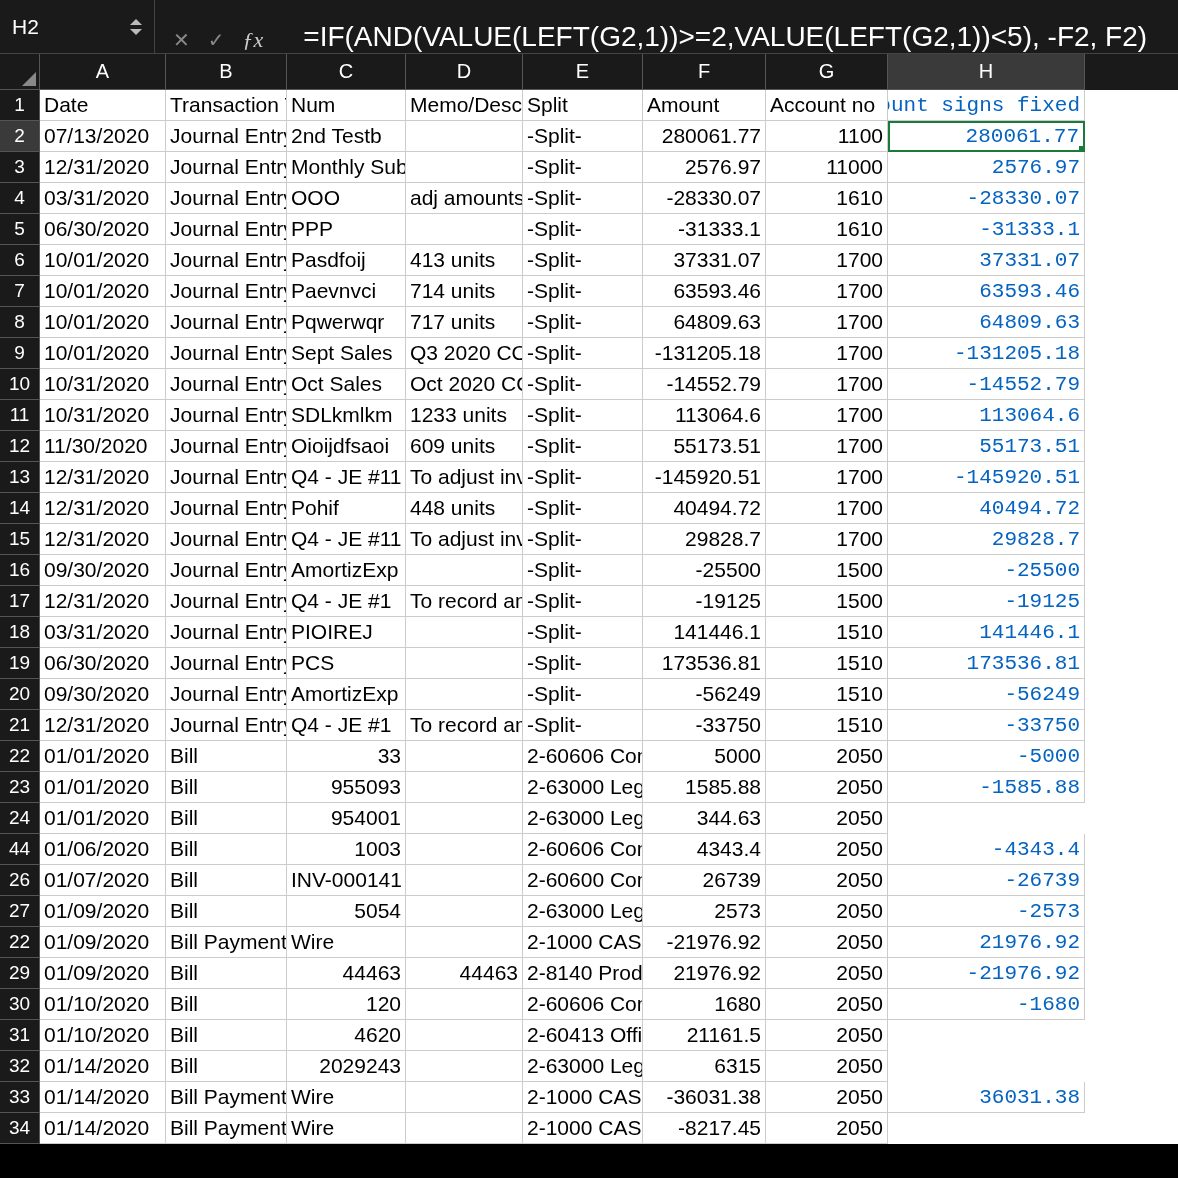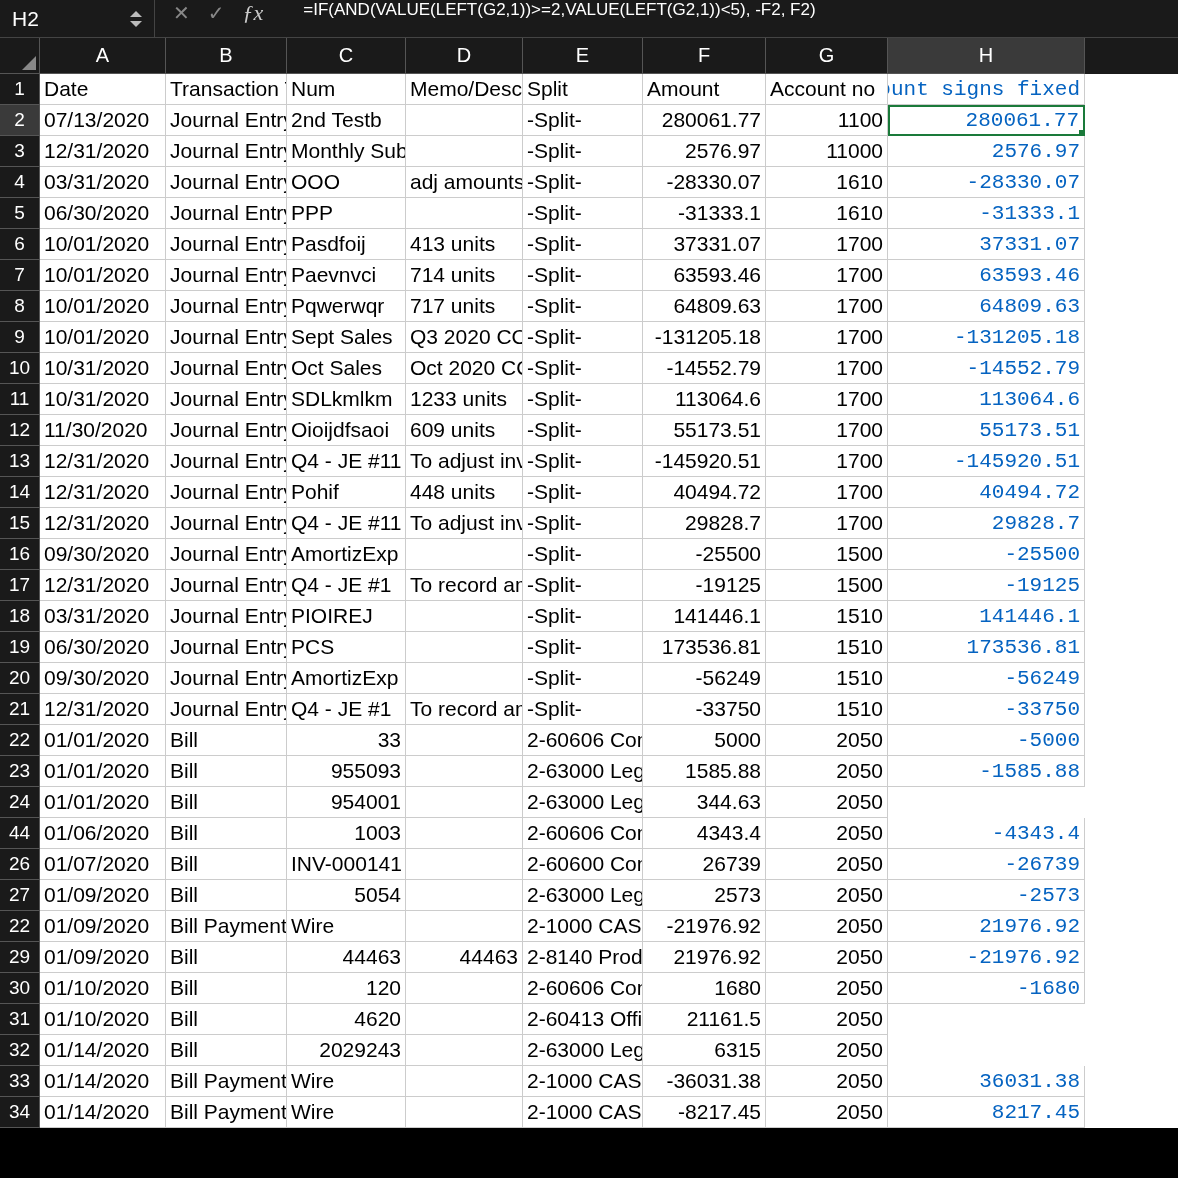--- a/index.html
+++ b/index.html
@@ -1,29 +1,29 @@
 <!DOCTYPE html>
 <html><head>
 <meta charset="utf-8">
 <style>
   * { box-sizing: border-box; margin: 0; padding: 0; }
   body { font-family: Arial, Helvetica, sans-serif; background: #000; color: #000; width: 1178px; overflow: hidden; }
   
   
-  .formula-bar { display: flex; align-items: flex-start; background: #1a1a1a; height: 38px; border-bottom: 1px solid #444; }
+  .formula-bar { display: flex; align-items: flex-end; background: #1a1a1a; height: 54px; border-bottom: 1px solid #444; }
   .name-box { display: flex; align-items: center; background: #1a1a1a; padding: 0 12px; width: 155px; height: 100%; border-right: 1px solid #444; }
   .name-box-text { color: #fff; font-size: 21px; flex: 1; }
   .name-box-arrows { display: flex; flex-direction: column; margin-left: 8px; }
   .arrow-up, .arrow-down { width: 0; height: 0; border-left: 6px solid transparent; border-right: 6px solid transparent; }
   .arrow-up { border-bottom: 6px solid #bbb; margin-bottom: 4px; }
   .arrow-down { border-top: 6px solid #bbb; }
   .fb-btns { display: flex; align-items: center; gap: 18px; padding: 0 18px; }
   .fb-btn { color: #888; font-size: 20px; cursor: pointer; }
   .fx-label { color: #ccc; font-style: italic; font-family: 'Times New Roman', serif; font-size: 22px; margin-right: 22px; }
-  .formula-text { color: #fff; font-size: 17px; flex: 1; }
+  .formula-text { color: #fff; font-size: 28px; flex: 1; }
   
   
   .grid { display: flex; flex-direction: column; background: #fff; }
   .col-headers { display: flex; background: #1a1a1a; color: #fff; height: 36px; }
   .corner { width: 40px; background: #1a1a1a; border-right: 1px solid #555; border-bottom: 1px solid #555; position: relative; }
   .corner::after { content: ''; position: absolute; right: 3px; bottom: 3px; width: 0; height: 0; border-right: 14px solid #888; border-top: 14px solid transparent; }
   .col-header { display: flex; align-items: center; justify-content: center; font-size: 20px; border-right: 1px solid #555; border-bottom: 1px solid #555; }
   .col-header.selected { background: #3a3a3a; }
   .col-A { width: 126px; }
   .col-B { width: 121px; }
@@ -433,16 +433,15 @@
       </div>
       <div class="row">
         <div class="row-header">34</div>
         <div class="cell col-A">01/14/2020</div>
         <div class="cell col-B">Bill Payment</div>
         <div class="cell col-C">Wire</div>
         <div class="cell col-D"></div>
         <div class="cell col-E">2-1000 CASH</div>
         <div class="cell col-F num">-8217.45</div>
         <div class="cell col-G num">2050</div>
-        <div class="cell col-H num blue">8217.45</div>
       </div>
     </div>
 </div>
 
 </body></html>

